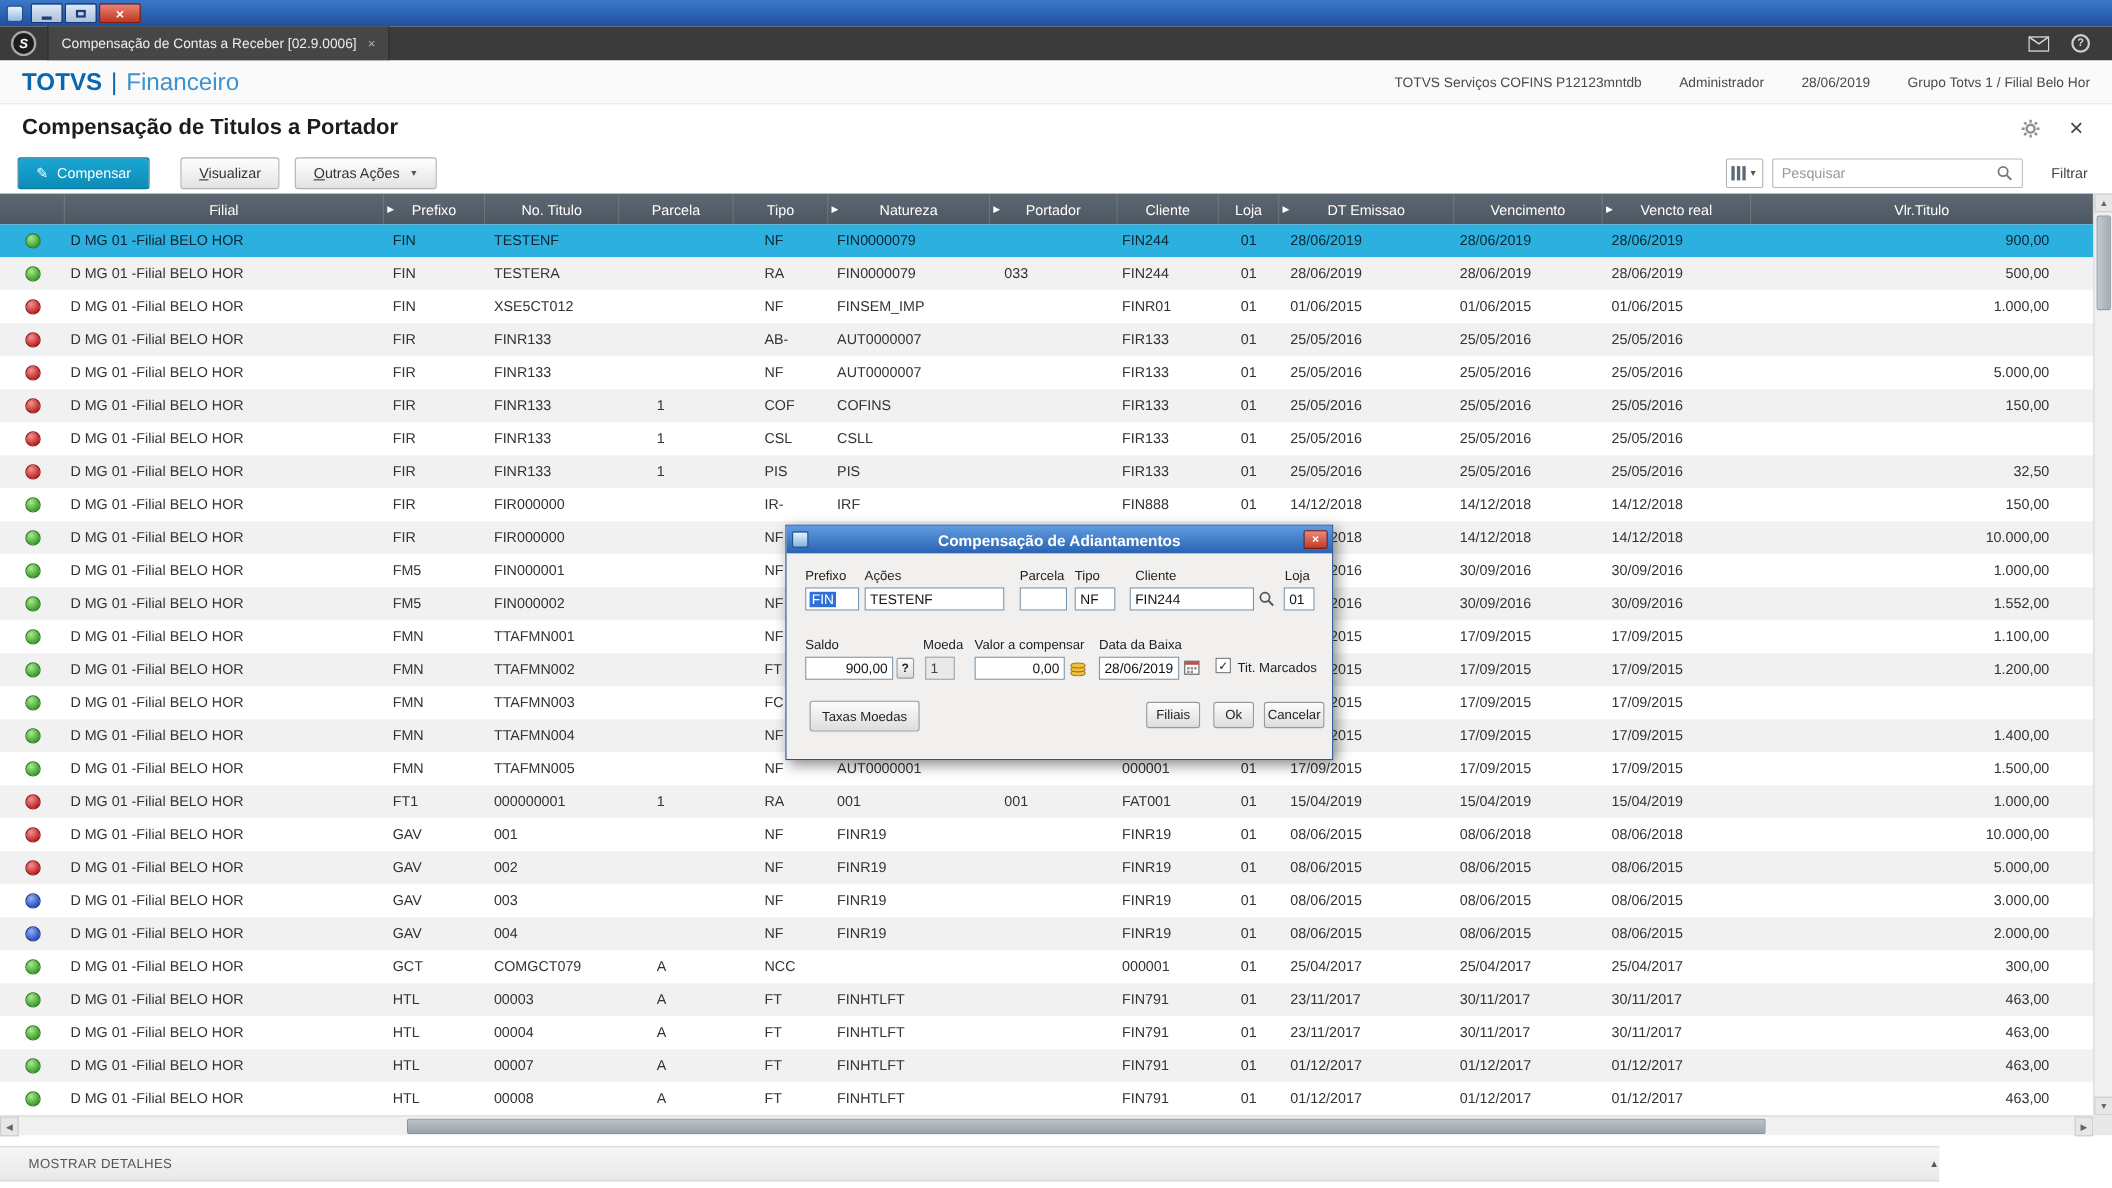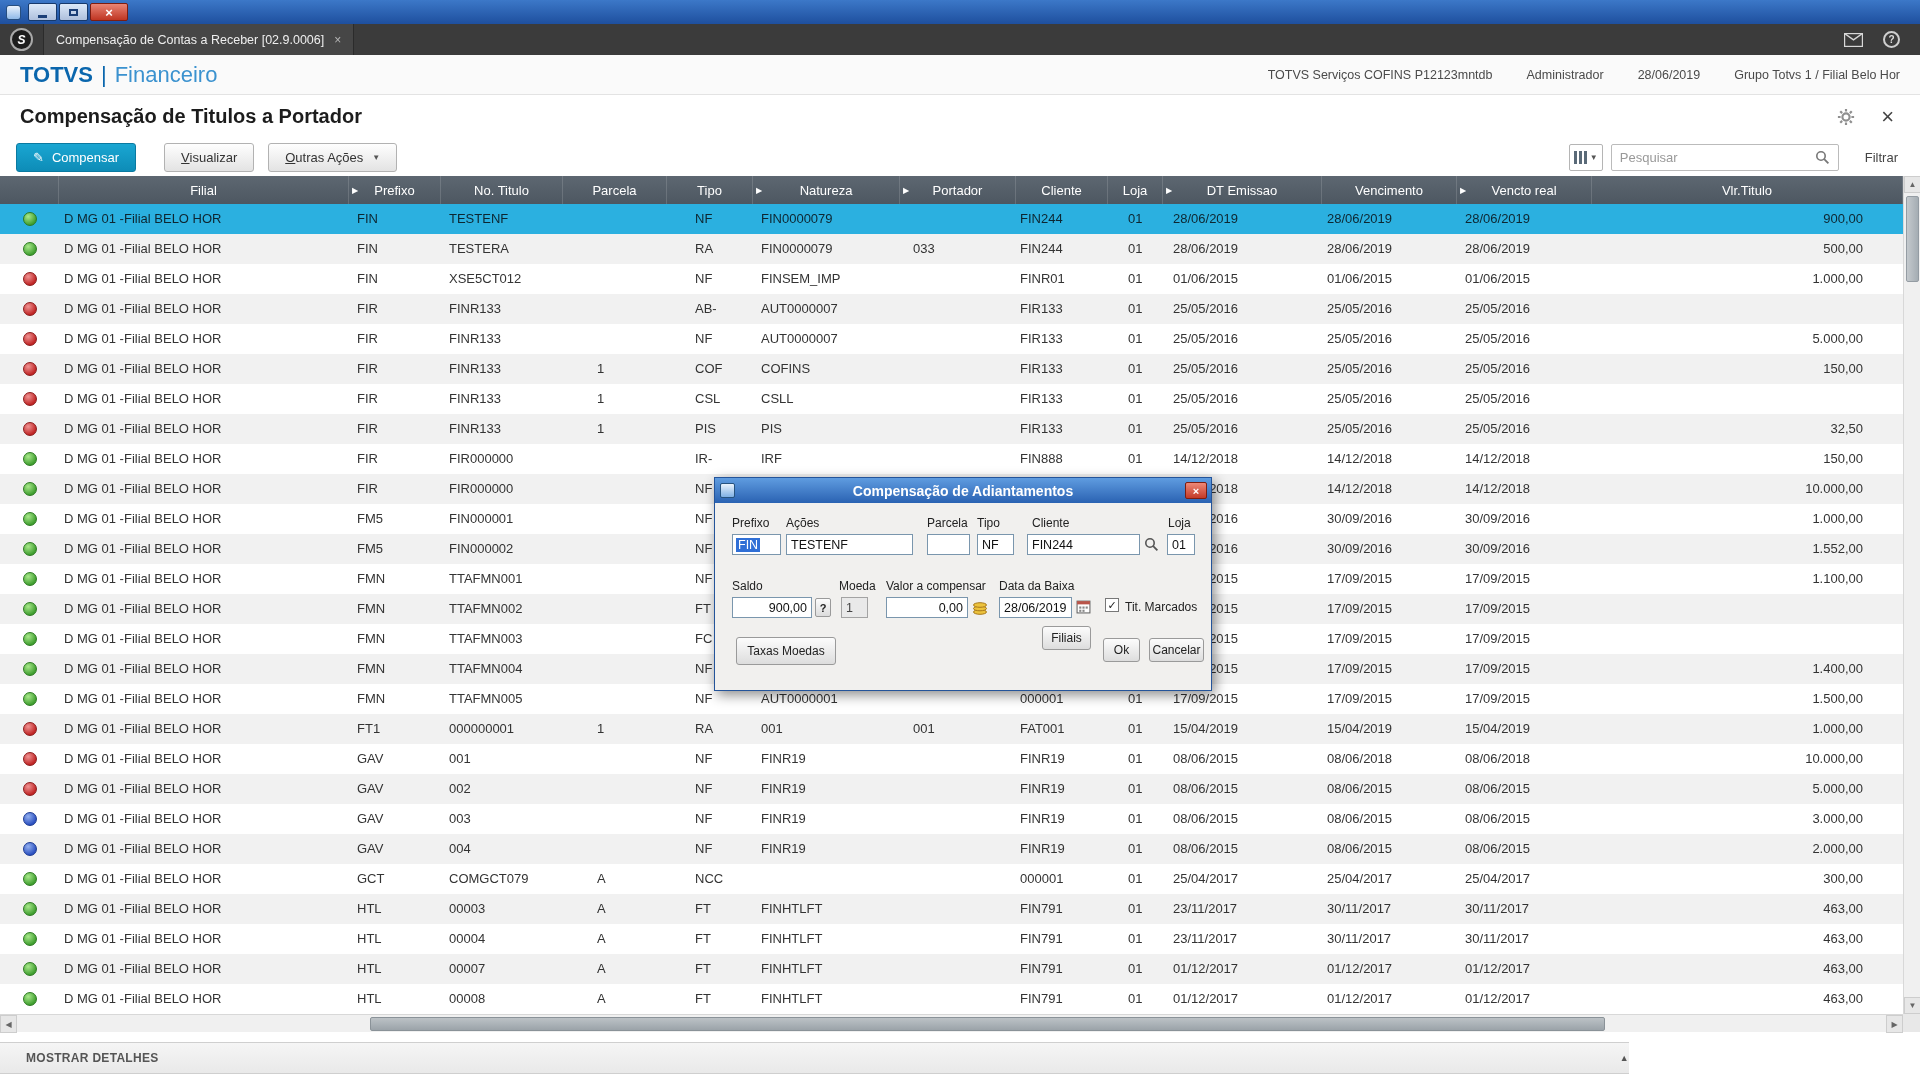--- a/index.html
+++ b/index.html
@@ -119,24 +119,24 @@
   .hscroll { position:absolute; top:1014px; left:0; width:1903px; height:18px; background:#f0f0f0;
     border-top:1px solid #d8d8d8; }
   .hscroll .sbtn { position:absolute; top:0; width:17px; height:18px; display:flex; align-items:center;
     justify-content:center; font-size:8px; color:#666; background:#e7e7e7; border:1px solid #cdcdcd; }
   .hscroll .sbtn.right { right:0; }
   .hthumb { position:absolute; top:2px; left:370px; width:1235px; height:14px; border-radius:2px;
     background:linear-gradient(#bcc2c6,#9ba3a9); border:1px solid #8a9298; }
   .scroll-corner { position:absolute; top:1014px; right:0; width:17px; height:18px; background:#e8e8e8; }
 
   
-  .footer-bar { position:absolute; top:1042px; left:0; width:1629px; height:32px;
+  .footer-bar { position:absolute; top:1042px; left:0; width:1763px; height:32px;
     background:linear-gradient(#f5f5f5,#e9e9e9); border-top:1px solid #cfcfcf;
     border-bottom:1px solid #cfcfcf; display:flex; align-items:center; padding-left:26px;
-    gap:9px; color:#555; font-size:12px; font-weight:bold; letter-spacing:.3px;justify-content:space-between; }
+    gap:9px; color:#555; font-size:12px; font-weight:normal; letter-spacing:.3px;justify-content:space-between; }
   .footer-bar .caret-up { font-size:9px; color:#555; }
 
   
   .dialog { position:absolute; left:714px; top:477px; width:498px; height:214px; z-index:50;
     background:#f1f0ee; border:1px solid #24549a; box-shadow:3px 4px 12px rgba(0,0,0,.45); }
   .dlg-title { position:absolute; top:0; left:0; right:0; height:25px;
     background:linear-gradient(#5f9ce0,#2a62b2); display:flex; align-items:center; justify-content:center;
     color:#fff; font-size:14px; font-weight:bold; }
   .dlg-icon { position:absolute; left:5px; top:5px; width:15px; height:15px; border-radius:2px;
     background:linear-gradient(#eaf3fd,#7fb0e4); border:1px solid #27537f; }
@@ -543,20 +543,21 @@
           <div class="cell col-titulo" style="width: 122px;">TTAFMN002</div>
           <div class="cell col-parcela" style="width: 104px;"></div>
           <div class="cell col-tipo" style="width: 86px;">FT</div>
           <div class="cell col-natureza" style="width: 147px;"></div>
           <div class="cell col-portador" style="width: 116px;"></div>
           <div class="cell col-cliente" style="width: 92px;"></div>
           <div class="cell col-loja" style="width: 55px;"></div>
           <div class="cell col-emissao" style="width: 159px;">17/09/2015</div>
           <div class="cell col-vencimento" style="width: 135px;">17/09/2015</div>
           <div class="cell col-vencto_real" style="width: 135px;">17/09/2015</div>
+          <div class="cell col-valor" style="width: 311px;">1.200,00</div>
         </div>
         <div class="grid-row ">
           <div class="cell col-status" style="width: 59px;">
             <span class="dot dot-green"></span>
           </div>
           <div class="cell col-filial" style="width: 290px;">D MG 01 -Filial BELO HOR</div>
           <div class="cell col-prefixo" style="width: 92px;">FMN</div>
           <div class="cell col-titulo" style="width: 122px;">TTAFMN003</div>
           <div class="cell col-parcela" style="width: 104px;"></div>
           <div class="cell col-tipo" style="width: 86px;">FC</div>
@@ -856,18 +857,18 @@
           <rect x="6" y="7" width="2" height="2"></rect>
           <rect x="9" y="7" width="2" height="2"></rect>
         <rect x="3" y="10" width="2" height="2"></rect>
           <rect x="6" y="10" width="2" height="2"></rect>
       </g>
     </svg>
     <span class="checkbox" style="left:390px;top:120px;">✓</span>
     <span class="dlg-label" style="left:410px;top:122px;">Tit. Marcados</span>
 
     <button class="dlg-btn" style="left:21px;top:159px;width:100px;height:28px;">Taxas Moedas</button>
-    <button class="dlg-btn" style="left:327px;top:148px;width:49px;height:24px;">Filiais</button>
+    <button class="dlg-btn" style="left:327px;top:160px;width:49px;height:24px;">Filiais</button>
     <button class="dlg-btn" style="left:388px;top:160px;width:37px;height:24px;">Ok</button>
     <button class="dlg-btn" style="left:434px;top:160px;width:55px;height:24px;">Cancelar</button>
   </div>
 
 </div>
 
 </body></html>

